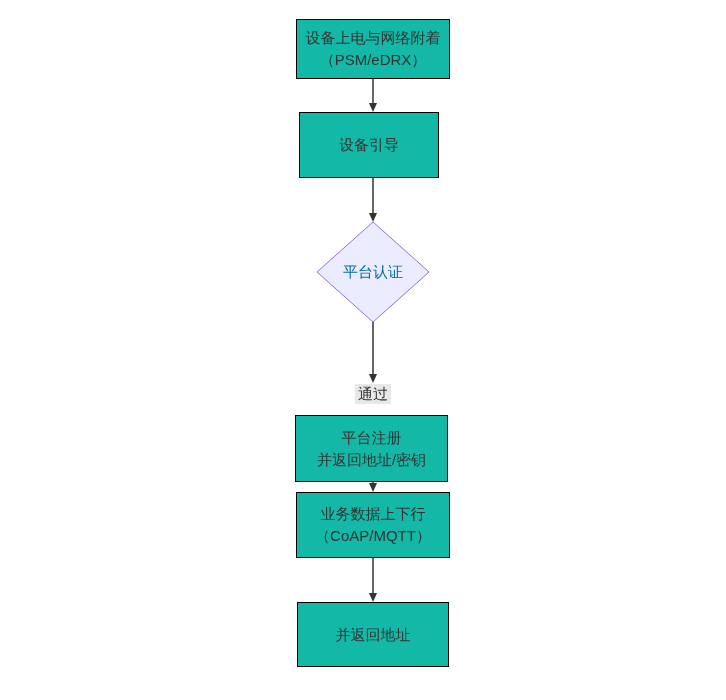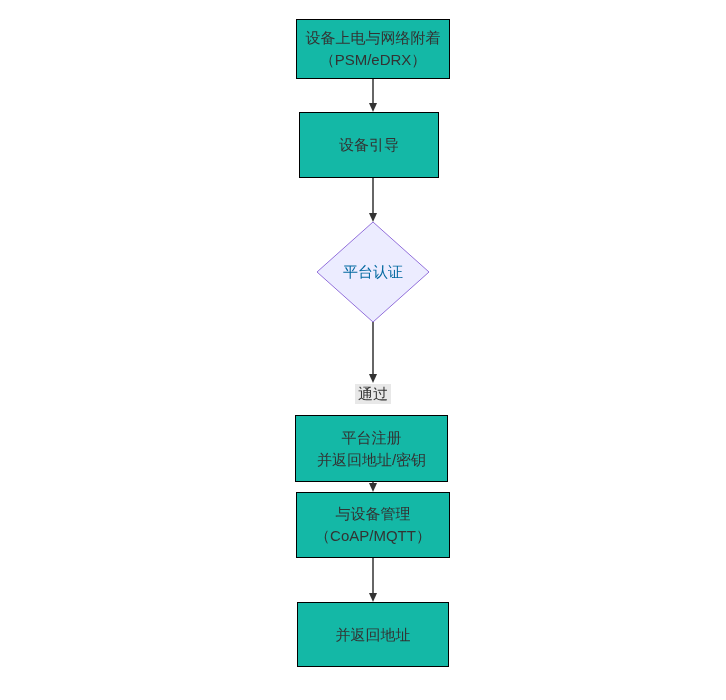--- a/index.html
+++ b/index.html
@@ -101,21 +101,21 @@
   <div class="diamond-label">平台认证</div>
 
   <div class="edge-label">通过</div>
 
   <div class="flow-node" style="left:295px; top:383px; width:153px; height:67px;margin-top:32px;">
     <span class="node-line">平台注册</span>
     <span class="node-line">并返回地址/密钥</span>
   </div>
 
   <div class="flow-node" style="left:296px; top:492px; width:154px; height:66px;">
-    <span class="node-line">与设备管理</span>
+    <span class="node-line">业务数据上下行</span>
     <span class="node-line">（CoAP/MQTT）</span>
   </div>
 
   <div class="flow-node" style="left:297px; top:602px; width:152px; height:65px;">
     <span class="node-line">并返回地址</span>
   </div>
 
 </div>
 
 </body></html>

